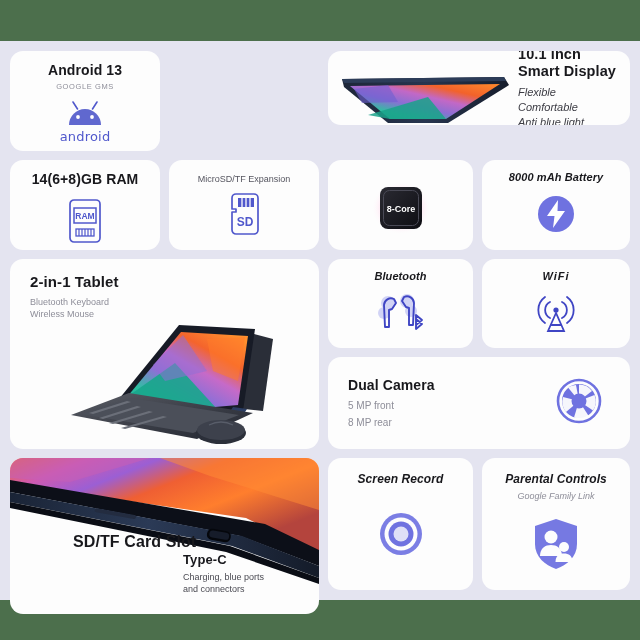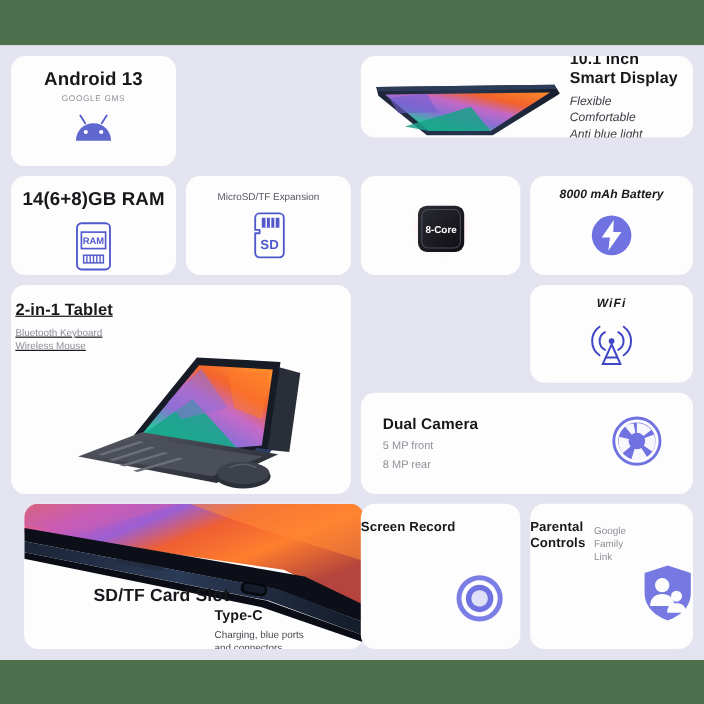--- a/index.html
+++ b/index.html
@@ -45,27 +45,27 @@
   #c-rom       { left:159px; top:0; width:150px; height:100px; }
   #c-display   { left:318px; top:0; width:302px; height:74px; }
   #c-ram       { left:0;   top:109px; width:150px; height:90px; }
   #c-sd        { left:159px; top:109px; width:150px; height:90px; }
   #c-octa      { left:318px; top:109px; width:145px; height:90px; }
   #c-battery   { left:472px; top:109px; width:148px; height:90px; }
   #c-tablet    { left:0;   top:208px; width:309px; height:190px; }
   #c-bt        { left:318px; top:208px; width:145px; height:89px; }
   #c-wifi      { left:472px; top:208px; width:148px; height:89px; }
   #c-camera    { left:318px; top:306px; width:302px; height:92px; }
-  #c-ports     { left:12px;   top:407px; width:309px; height:132px; }
+  #c-ports     { left:0;   top:407px; width:309px; height:156px; }
   #c-record    { left:318px; top:407px; width:145px; height:132px; }
   #c-parental  { left:472px; top:407px; width:148px; height:132px; }
 
   
   .pad-top { padding-top: 11px; }
-  .t13 { font-size: 17px; }
+  .t13 { font-size: 14px; }
   .t12 { font-size: 12px; }
   .t11 { font-size: 11px; font-style: italic; }
   .t10 { font-size: 10px; }
   .t9  { font-size: 9px; }
   .t8  { font-size: 7.5px; }
   .t15 { font-size: 14.5px; }
 
   .icon-wrap { display:flex; align-items:center; justify-content:center; }
 
   
@@ -74,29 +74,29 @@
     font-size: 13px; color:#5058cc; letter-spacing:.2px;
     margin-top: 1px; font-family:"DejaVu Sans", sans-serif;
   }
 
   
   .split { display:flex; height:100%; align-items:center; }
   .split .art { width:190px; height:100%; position:relative; }
   .split .txt { flex:1; padding-right:8px; }
 
   
-  .photo-card-txt { position:absolute; left:4px; top:14px;text-decoration:underline; }
+  .photo-card-txt { position:absolute; left:20px; top:14px; }
 
   
   #c-ports .photo { position:absolute; inset:0; }
 
   
   .stack-center {
-    height:100%; display:flex; flex-direction:row;
-    justify-content:flex-start; padding-top:14px;
+    height:100%; display:flex; flex-direction:column;
+    align-items:center; justify-content:flex-start; padding-top:14px;font-style:italic;
   }
 
   .row-card { display:flex; align-items:center; height:100%; }
   .row-card .lft { padding-left:20px; }
   .row-card .rgt { margin-left:auto; margin-right:28px; }
 </style>
 </head>
 <body>
 
 <div class="frame">
@@ -110,20 +110,21 @@
         <svg width="42" height="28" viewBox="0 0 42 28">
           <g stroke="#5058cc" stroke-width="1.6" fill="none" stroke-linecap="round">
             <line x1="9" y1="2" x2="13.5" y2="9"></line>
                 <line x1="33" y1="2" x2="28.5" y2="9"></line>
           </g>
           <path d="M5 25 A16 16 0 0 1 37 25 Z" fill="#6068cf"></path>
           <circle cx="14" cy="17" r="1.9" fill="#fff"></circle>
               <circle cx="28" cy="17" r="1.9" fill="#fff"></circle>
         </svg>
       </div>
+      <div class="andro-word">android</div>
     </div>
   </div>
 
 
   <div class="card" id="c-display">
     <div class="split">
       <div class="art">
         <svg width="190" height="86" viewBox="0 0 190 86" style="margin-top:6px">
           <defs>
             <linearGradient id="scr" x1="0" y1="1" x2="1" y2="0">
@@ -273,20 +274,40 @@
           <path d="M64 113 L106 101 L110 102 L68 114 Z"></path>
         </g>
 
         <ellipse cx="164" cy="118" rx="25" ry="11" fill="#2b2f39"></ellipse>
         <ellipse cx="164" cy="115" rx="24" ry="10" fill="#3d414c"></ellipse>
         <path d="M152 110 Q164 104 176 110" stroke="#585d69" stroke-width="1.3" fill="none"></path>
       </svg>
     </div>
   </div>
 
+  <div class="card" id="c-bt">
+    <div class="ctr pad-top">
+      <div class="ttl t11">Bluetooth</div>
+      <div class="icon-wrap" style="margin-top:6px">
+        <svg width="58" height="52" viewBox="0 0 58 52">
+          <g fill="#9ea2ec" opacity=".45">
+            <circle cx="16" cy="14" r="7"></circle>
+                <circle cx="35" cy="12" r="7"></circle>
+            <circle cx="12" cy="24" r="6"></circle>
+                <circle cx="39" cy="22" r="6"></circle>
+          </g>
+          <g fill="none" stroke="#3f45c4" stroke-width="1.9" stroke-linejoin="round" stroke-linecap="round">
+            <path d="M12 16 A7 7 0 0 1 22 10 L24 14 L20 20 L17 21 L17 38 L13 38 Z"></path>
+            <path d="M42 14 A7 7 0 0 0 32 8 L30 12 L34 18 L37 19 L37 36 L41 36 Z"></path>
+          </g>
+          <path d="M44 30 L50 35 L44 40 L44 26 L50 31 L44 36" fill="none" stroke="#3f45c4" stroke-width="1.9" stroke-linejoin="round" stroke-linecap="round"></path>
+        </svg>
+      </div>
+    </div>
+  </div>
 
   <div class="card" id="c-wifi">
     <div class="ctr pad-top">
       <div class="ttl t11" style="letter-spacing:1px">WiFi</div>
       <div class="icon-wrap" style="margin-top:6px">
         <svg width="48" height="46" viewBox="0 0 48 46">
           <g fill="none" stroke="#3f45c4" stroke-width="1.8" stroke-linecap="round">
             <path d="M13 8 A16 16 0 0 0 13 34"></path>
                 <path d="M35 8 A16 16 0 0 1 35 34"></path>
             <path d="M18 13 A9 9 0 0 0 18 29"></path>

